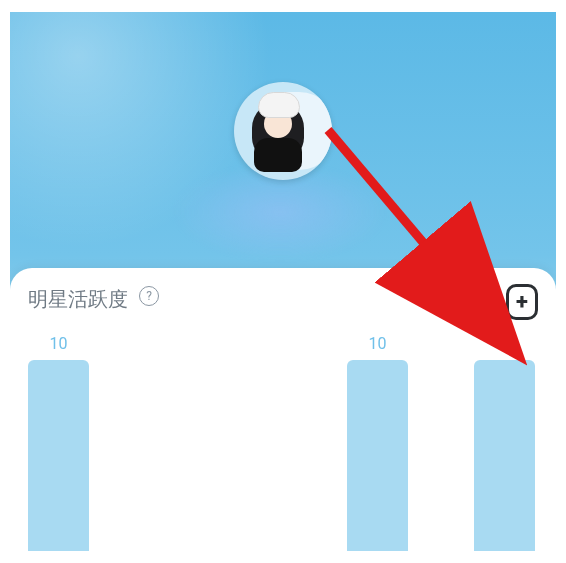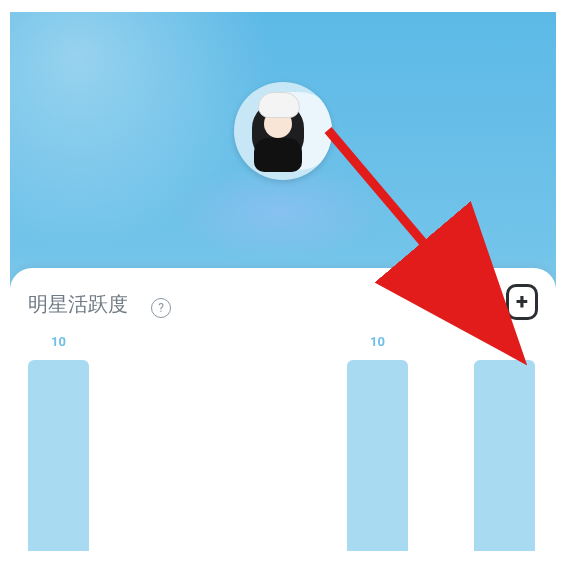--- a/index.html
+++ b/index.html
@@ -10,32 +10,32 @@
   .avatar-wrap{position:absolute;left:50%;top:70px;transform:translateX(-50%);}
   .avatar{width:98px;height:98px;border-radius:50%;background:#c7e7f7;position:relative;overflow:hidden;box-shadow:0 2px 6px rgba(0,0,0,.15)}
   .avatar .pie{position:absolute;right:-6px;top:10px;width:60px;height:78px;background:#eaf5fc;border-top-right-radius:60px;border-bottom-right-radius:60px}
   .avatar .char{position:absolute;left:8px;top:6px;width:66px;height:86px}
   .avatar .beanie{position:absolute;left:16px;top:4px;width:40px;height:24px;background:#f4f4f4;border-radius:20px 20px 14px 14px;border:1px solid #d8d8d8}
   .avatar .hair{position:absolute;left:10px;top:14px;width:52px;height:58px;background:#1e1e21;border-radius:28px 28px 24px 24px}
   .avatar .hair::after{content:"";position:absolute;left:12px;top:8px;width:28px;height:28px;background:#f9e5d6;border-radius:50%}
   .avatar .body{position:absolute;left:12px;top:50px;width:48px;height:34px;background:#111;border-radius:14px 14px 10px 10px}
 
   .card{position:absolute;left:0;right:0;top:256px;bottom:0;background:#fff;border-radius:22px 22px 0 0;box-shadow:0 -2px 10px rgba(0,0,0,.05);padding:18px 18px 0 18px;box-sizing:border-box}
-  .card-header{display:flex;align-items:flex-end;gap:23px;height:32px}
+  .card-header{display:flex;align-items:flex-start;gap:11px;height:32px}
   .title{font-size:20px;color:#6f7a84;font-weight:500;white-space:nowrap}
   .help-icon{width:18px;height:18px;border:1.5px solid #8b97a3;border-radius:50%;display:flex;align-items:center;justify-content:center;font-size:12px;color:#8b97a3;line-height:1}
   .spacer{flex:1}
   .icon-btn{width:32px;height:32px;display:flex;align-items:center;justify-content:center;color:#2b2f33}
   .list-sort-icon svg{width:24px;height:24px}
   .add-icon{width:30px;height:30px;border:3px solid #2b2f33;border-radius:10px;display:flex;align-items:center;justify-content:center}
   .add-icon .plus{font-size:22px;line-height:1;font-weight:800;color:#2b2f33}
 
   .chart-area{position:relative;margin-top:22px;height:230px}
   .bar{position:absolute;bottom:0;background:#a8daf2;border-radius:6px 6px 0 0}
-  .bar-label{position:absolute;top:-26px;left:50%;transform:translateX(-50%);font-size:13px;color:#70c0e9;font-weight:700}
+  .bar-label{position:absolute;top:-26px;left:50%;transform:translateX(-50%);font-size:16px;color:#70c0e9;font-weight:400}
 
   .arrow{position:absolute;pointer-events:none}
   .arrow svg{position:absolute;left:0;top:0}
 </style>
 </head>
 <body>
 
 <div class="stage">
   <div class="inner">
     <div class="glow"></div>

